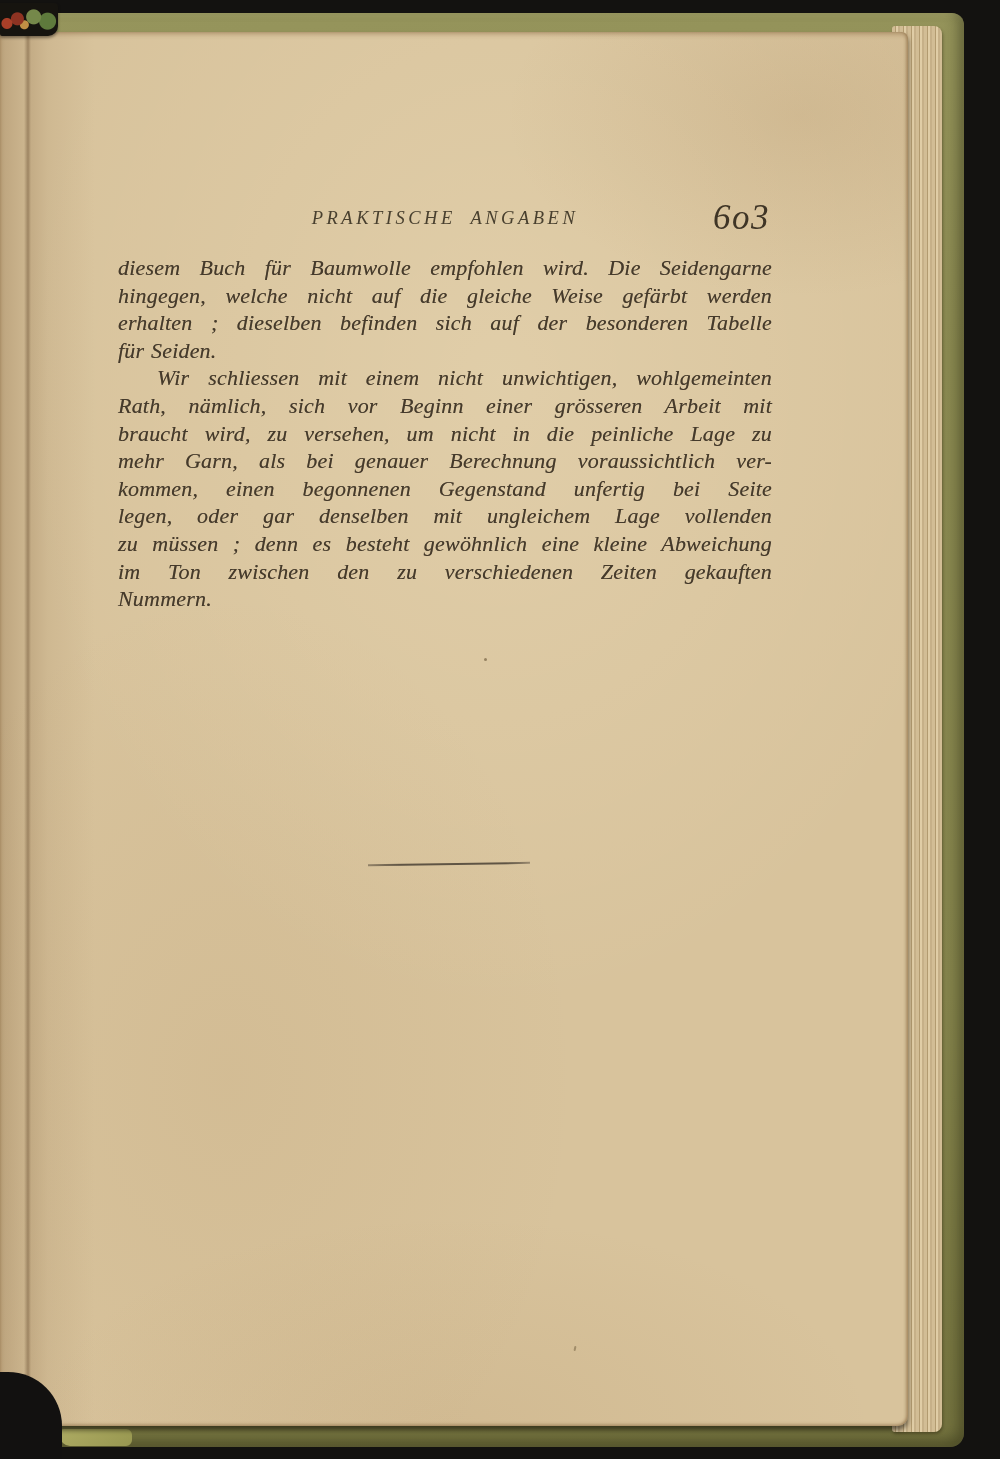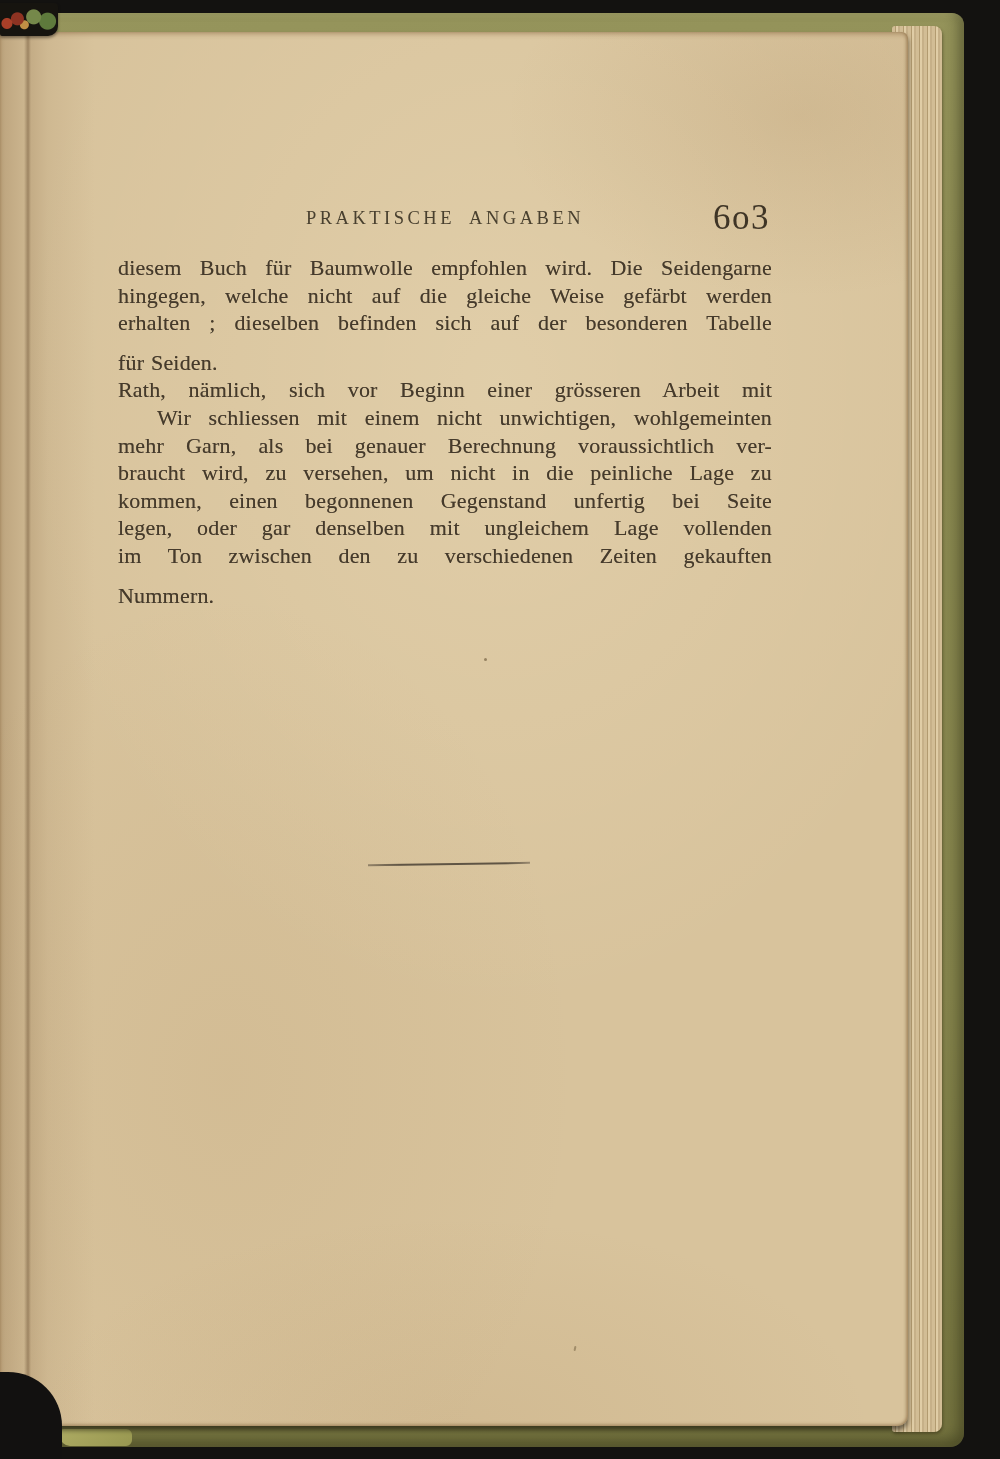--- a/index.html
+++ b/index.html
@@ -3,21 +3,21 @@
 <meta charset="utf-8">
 <style>
   html, body { margin:0; padding:0; }
   body {
     width:1000px; height:1459px;
     background:#131210;
     overflow:hidden;
     position:relative;
     font-family:"Liberation Serif", "DejaVu Serif", serif;
   }
-  .scene { position:absolute; inset:0; }
+  .scene { position:absolute; inset:0;font-style:italic; }
 
   
   .cover {
     position:absolute; left:6px; top:13px; width:958px; height:1434px;
     border-radius:4px 12px 14px 8px;
     background:linear-gradient(175deg, #96955c 0%, #8b8a51 28%, #85844c 70%, #73723e 100%);
     box-shadow:inset -5px -6px 14px rgba(30,30,12,.45), inset 2px 2px 6px rgba(215,215,160,.22);
   }
   .cover-edge-highlight {
     position:absolute; left:60px; top:1429px; width:72px; height:17px;
@@ -71,21 +71,21 @@
   .page-number {
     position:absolute; top:166px; right:2px;
     font-size:35px; letter-spacing:1.5px; color:#3f3526;
   }
   .text-block {
     position:absolute; top:222px; left:0; width:654px;
     font-size:22px; line-height:27.6px; letter-spacing:.2px; word-spacing:1px;
     text-shadow:0 0 .4px rgba(69,58,43,.55);
   }
   .text-line { text-align:justify; text-align-last:justify; white-space:nowrap; }
-  .text-line.last { text-align-last:left;margin-top:12px; }
+  .text-line.last { text-align-last:left; }
   .text-line.indent { text-indent:39px; }
 
   .divider {
     position:absolute; top:831px; left:250px; width:162px; height:2px;
     background:linear-gradient(90deg, rgba(90,78,62,.55), #5f5444 20%, #5f5444 85%, rgba(90,78,62,.5));
     transform:rotate(-.8deg);
   }
 
   
   .speck { position:absolute; }
@@ -128,26 +128,27 @@
       <div class="page-number">6o3</div>
 
       <div class="text-block">
         <div class="paragraph">
             <div class="text-line">diesem Buch für Baumwolle empfohlen wird. Die Seidengarne</div>
             <div class="text-line">hingegen, welche nicht auf die gleiche Weise gefärbt werden</div>
             <div class="text-line">erhalten ; dieselben befinden sich auf der besonderen Tabelle</div>
             <div class="text-line last">für Seiden.</div>
           </div>
         <div class="paragraph">
+            <div class="text-line indent">Wir schliessen mit einem nicht unwichtigen, wohlgemeinten</div>
             <div class="text-line">Rath, nämlich, sich vor Beginn einer grösseren Arbeit mit</div>
-            <div class="text-line indent">Wir schliessen mit einem nicht unwichtigen, wohlgemeinten</div>
+            <div class="text-line">braucht wird, zu versehen, um nicht in die peinliche Lage zu</div>
             <div class="text-line">mehr Garn, als bei genauer Berechnung voraussichtlich ver-</div>
-            <div class="text-line">braucht wird, zu versehen, um nicht in die peinliche Lage zu</div>
             <div class="text-line">kommen, einen begonnenen Gegenstand unfertig bei Seite</div>
             <div class="text-line">legen, oder gar denselben mit ungleichem Lage vollenden</div>
+            <div class="text-line">zu müssen ; denn es besteht gewöhnlich eine kleine Abweichung</div>
             <div class="text-line">im Ton zwischen den zu verschiedenen Zeiten gekauften</div>
             <div class="text-line last">Nummern.</div>
           </div>
       </div>
 
       <div class="divider"></div>
     </div>
 
     <div class="speck speck-1"></div>
     <div class="speck speck-2"></div>

